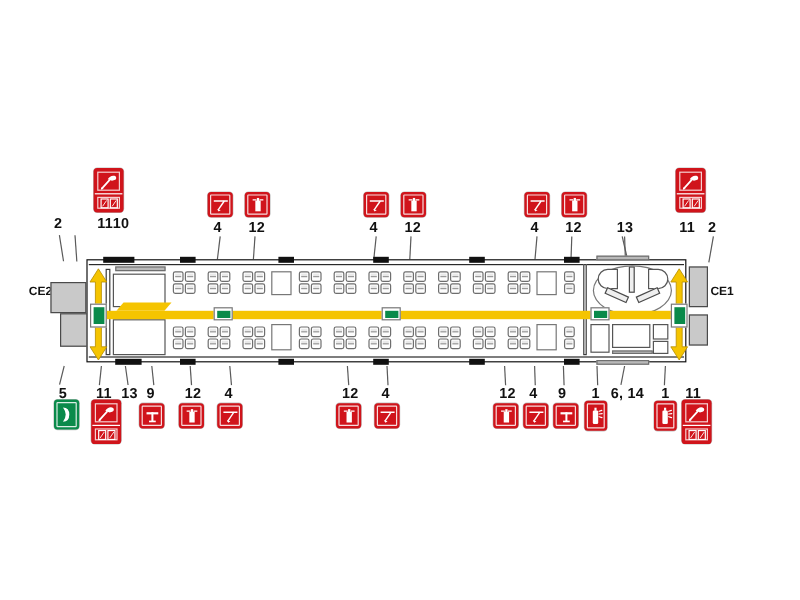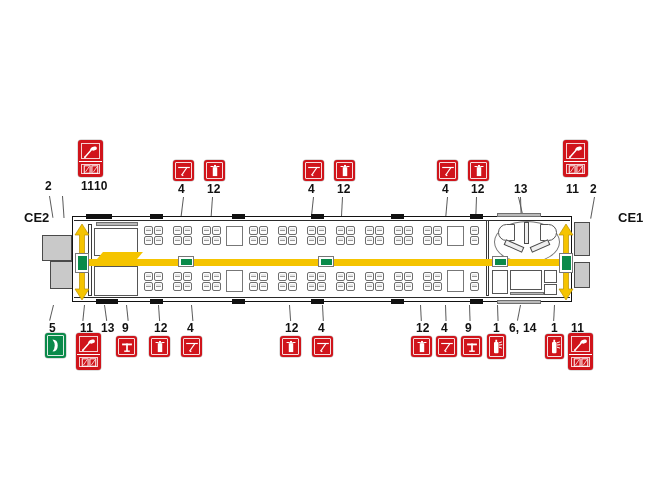--- a/index.html
+++ b/index.html
@@ -18,24 +18,25 @@
     position:absolute;
     font-size:12px;
     font-weight:bold;
     color:#111;
     line-height:1;
     white-space:nowrap;
     letter-spacing:.2px;
   }
   .endlabel {
     position:absolute;
-    font-size:13px;
+    font-size:10px;
     font-weight:bold;
     color:#111;
     white-space:nowrap;
+    margin-top:28px;
   }
 
   
   .leader { position:absolute; background:#5a5a5a; width:1px; transform-origin:top center; }
 
   
   .sign {
     position:absolute;
     background:#d0141b;
     border-radius:3px;
@@ -102,21 +103,21 @@
   .doorleaf { position:absolute; background:#efefef; border:1px solid #4a4a4a; }
   .vestcurve { position:absolute; border:1.2px solid #777; border-radius:50%; background:transparent; }
   .coupler { position:absolute; background:#c9c9c9; border:1px solid #4a4a4a; }
 </style>
 </head>
 <body>
 
 <div id="stage">
 
   <div class="endlabel" style="left:24px; top:210px;">CE2</div>
-  <div class="endlabel" style="left:618px; top:210px;">CE1</div>
+  <div class="endlabel" style="left:592px; top:210px;">CE1</div>
 
   <div class="sign tall" style="left:78px; top:140px; width:25px; height:37px;">
     <div class="seg" style="height:58%;">
       <div class="frame"></div>
       <svg width="17" height="17" viewBox="0 0 24 24">
         <path d="M4 20 L13 10" stroke="#fff" stroke-width="2.1" fill="none" stroke-linecap="round"></path>
         <path d="M11 9 q3-5 8-4 q2 .5 2 2.5 q0 2-2 2.5 l-3 .8 z" fill="#fff"></path>
         <path d="M3 21 l3-1 -2-2 z" fill="#fff"></path>
       </svg>
     </div>

